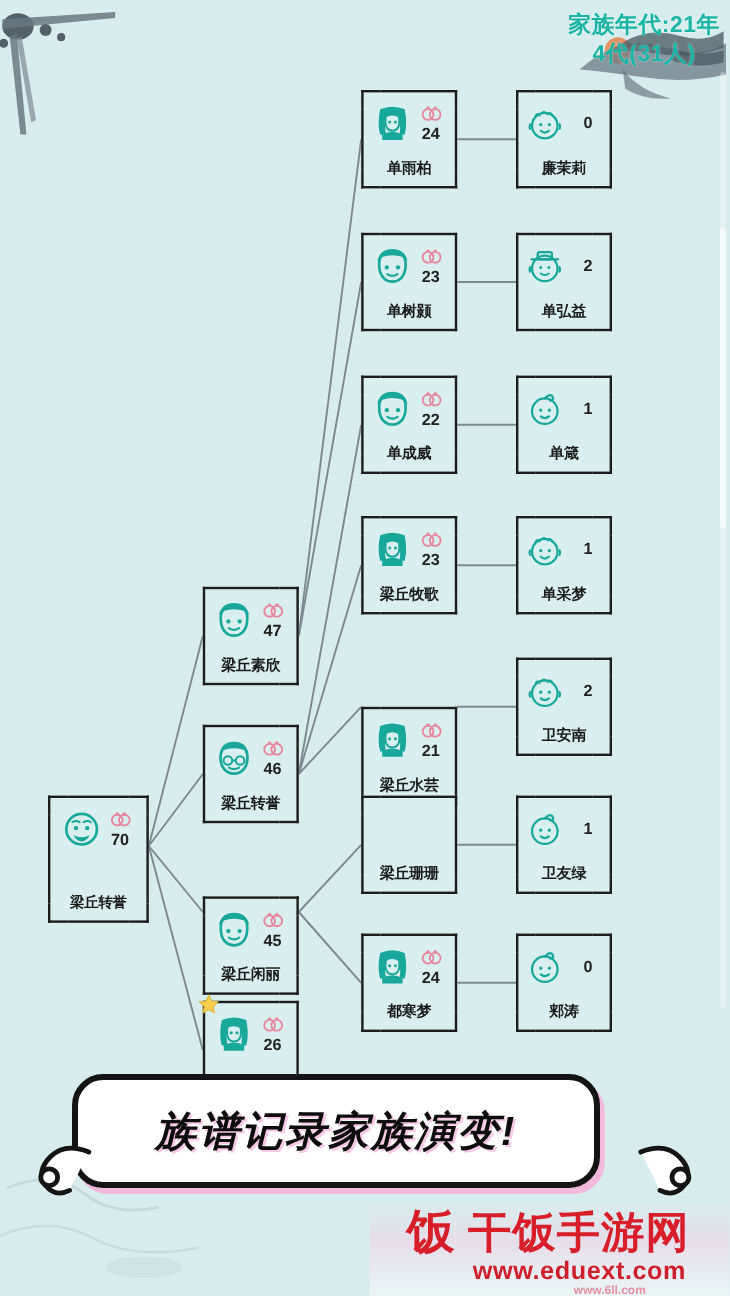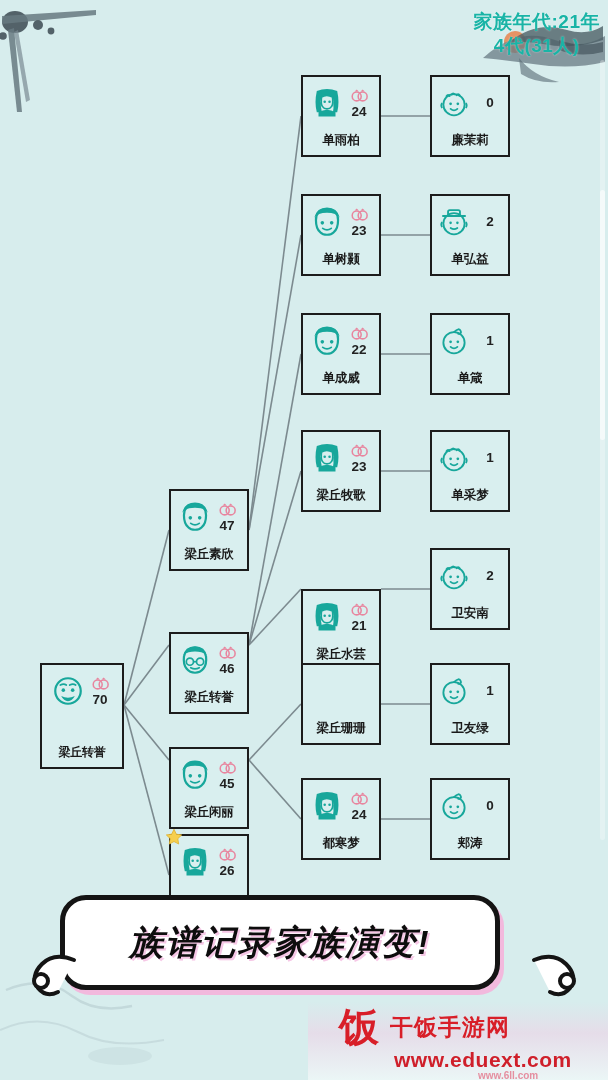--- a/index.html
+++ b/index.html
@@ -111,21 +111,21 @@
   .wm{ position:absolute; right:0; bottom:0; width:280px; height:78px; z-index:40; pointer-events:none; }
   .wm .wmtop{
     position:absolute; left:0; top:2px; width:280px; height:46px;
     display:flex; align-items:center;
   }
   .wm .fanbox{
     width:62px; height:46px; display:flex; align-items:center; justify-content:center;
     color:#d81e28; font-size:40px; font-weight:900; line-height:1;
   }
   .wm .wmname{
-    color:#d81e28; font-size:23px; font-weight:900; letter-spacing:1px; line-height:1;
+    color:#d81e28; font-size:36px; font-weight:900; letter-spacing:1px; line-height:1;
   }
   .wm .wmurl{
     position:absolute; left:66px; top:46px; color:#cf1f2a;
     font-size:21px; font-weight:900; letter-spacing:.5px;
   }
   .wm .wmsub{
     position:absolute; left:150px; top:68px; color:#e58fa0;
     font-size:10px; font-weight:700;
   }
   .wmstripe{
@@ -244,21 +244,21 @@
                 <circle cx="9" cy="12" r="6.4" fill="none" stroke="#e8859e" stroke-width="2.2"></circle>
                 <circle cx="17.5" cy="12" r="6.4" fill="none" stroke="#e8859e" stroke-width="2.2"></circle>
                 <path d="M6 5 l3 -3 l3 3 Z" fill="#e8859e"></path>
                 <path d="M14.5 5 l3 -3 l3 3 Z" fill="#e8859e"></path>
               </svg></span>
          <span class="age">47</span>
        </span>
      </div>
      <div class="nm">梁丘素欣</div>
       </div>
-      <div class="card" style="left: 169px; top: 632px;">
+      <div class="card" style="left: 169px; top: 604px;">
         <div class="brk tl"></div>
      <div class="brk tr"></div>
      <div class="brk bl"></div>
      <div class="brk br"></div>
      <div class="edge t"></div>
      <div class="edge b"></div>
      <div class="edge l"></div>
      <div class="edge r"></div>
 
      <div class="top">

